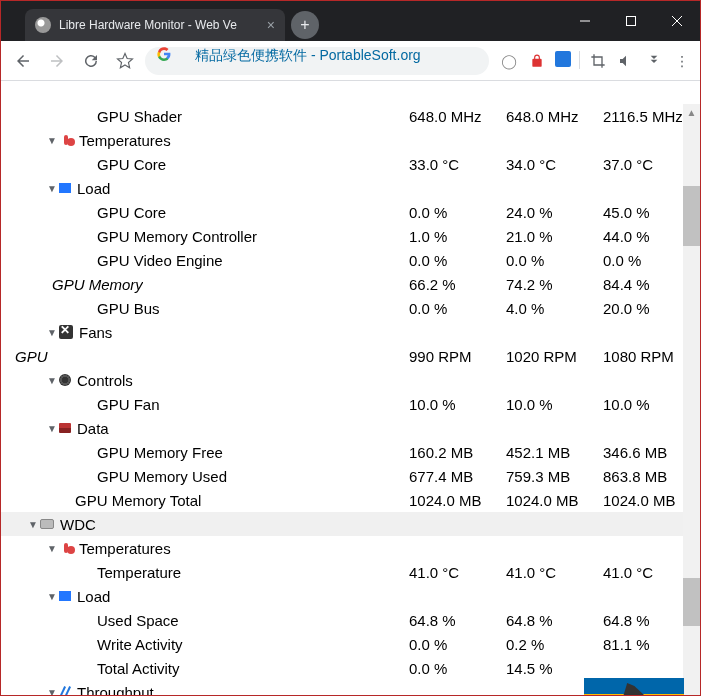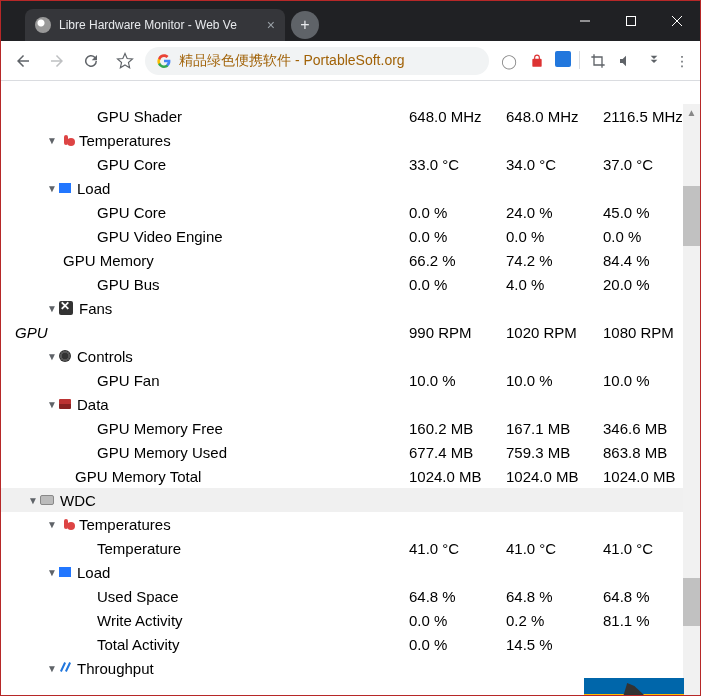--- a/index.html
+++ b/index.html
@@ -74,25 +74,25 @@
     display: flex; align-items: center; justify-content: center;
     color: #5f6368;
     cursor: pointer;
   }
   .addressbar {
     flex: 1;
     height: 28px;
     border-radius: 14px;
     background: #f1f3f4;
     display: flex;
-    align-items: center;
+    align-items: flex-start;
     padding: 0 12px;
-    color: #a16207;
+    color: #0369a1;
     font-size: 14px;
-    gap: 8px;
+    gap: 24px;
   }
   .addressbar .g-icon {
     width: 14px; height: 14px;
     display: flex; align-items: center; justify-content: center;
     font-weight: bold;
     font-size: 11px;
   }
   .tool-icons { display: flex; gap: 8px; margin-left: 4px; }
   .tool-icon { width: 20px; height: 20px; display: flex; align-items: center; justify-content: center; color: #5f6368; cursor: pointer; }
 
@@ -312,28 +312,37 @@
           <span class="chevron"></span>
           <span class="label-text">GPU Core</span>
         </div>
         <div class="cell-val">0.0 %</div>
         <div class="cell-val">24.0 %</div>
         <div class="cell-val">45.0 %</div>
       </div>
       <div class="tree-row">
         <div class="cell-name" style="padding-left: 82px;">
           <span class="chevron"></span>
+          <span class="label-text">GPU Memory Controller</span>
+        </div>
+        <div class="cell-val">1.0 %</div>
+        <div class="cell-val">21.0 %</div>
+        <div class="cell-val">44.0 %</div>
+      </div>
+      <div class="tree-row">
+        <div class="cell-name" style="padding-left: 82px;">
+          <span class="chevron"></span>
           <span class="label-text">GPU Video Engine</span>
         </div>
         <div class="cell-val">0.0 %</div>
         <div class="cell-val">0.0 %</div>
         <div class="cell-val">0.0 %</div>
       </div>
       <div class="tree-row">
-        <div class="cell-name" style="padding-left: 48px;">
+        <div class="cell-name" style="padding-left: 37px; font-style: italic;">
           <span class="chevron"></span>
           <span class="label-text">GPU Memory</span>
         </div>
         <div class="cell-val">66.2 %</div>
         <div class="cell-val">74.2 %</div>
         <div class="cell-val">84.4 %</div>
       </div>
       <div class="tree-row">
         <div class="cell-name" style="padding-left: 82px;">
           <span class="chevron"></span>
@@ -390,21 +399,21 @@
         <div class="cell-val"></div>
         <div class="cell-val"></div>
         <div class="cell-val"></div>
       </div>
       <div class="tree-row">
         <div class="cell-name" style="padding-left: 82px;">
           <span class="chevron"></span>
           <span class="label-text">GPU Memory Free</span>
         </div>
         <div class="cell-val">160.2 MB</div>
-        <div class="cell-val">167.1 MB</div>
+        <div class="cell-val">452.1 MB</div>
         <div class="cell-val">346.6 MB</div>
       </div>
       <div class="tree-row">
         <div class="cell-name" style="padding-left: 82px;">
           <span class="chevron"></span>
           <span class="label-text">GPU Memory Used</span>
         </div>
         <div class="cell-val">677.4 MB</div>
         <div class="cell-val">759.3 MB</div>
         <div class="cell-val">863.8 MB</div>

